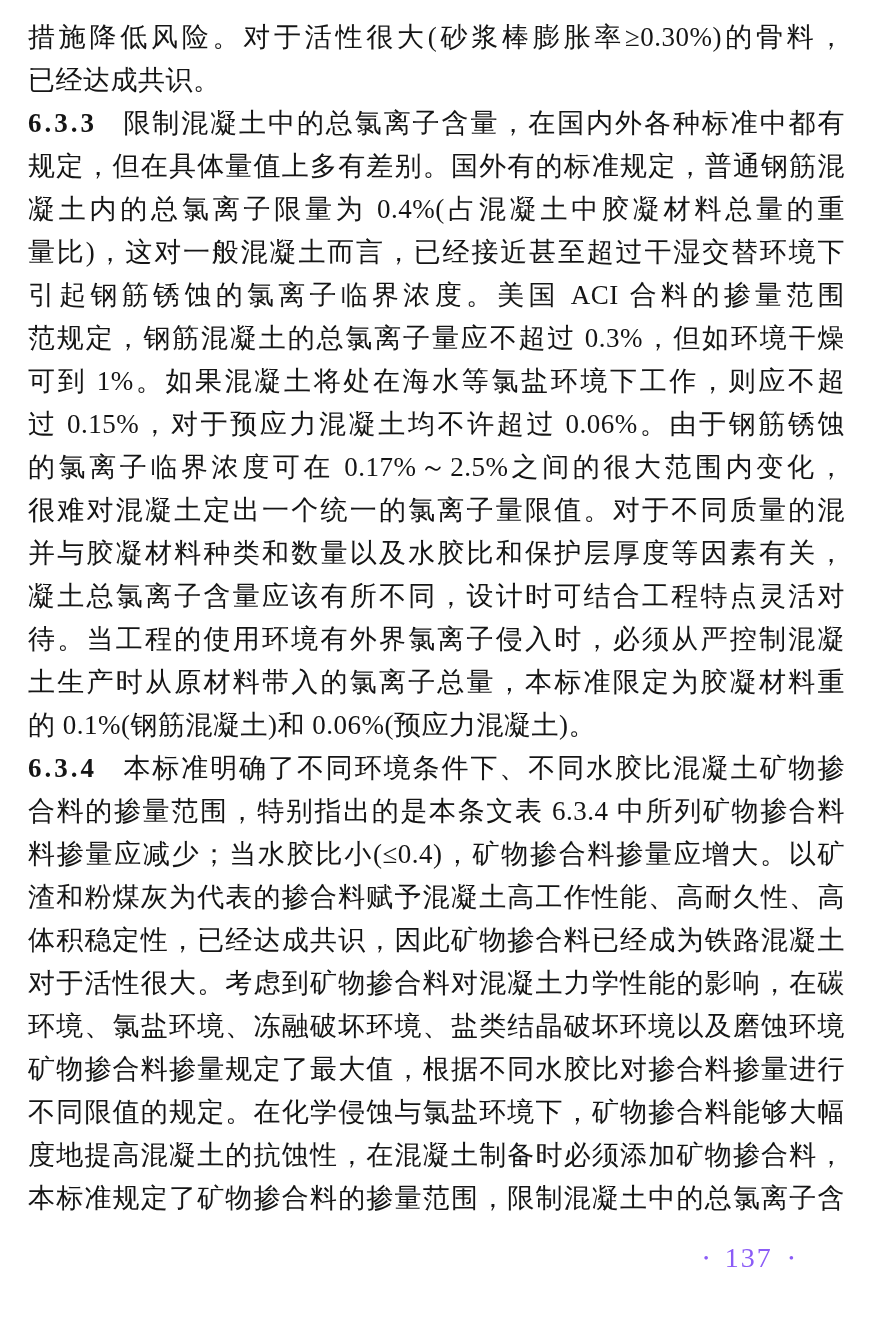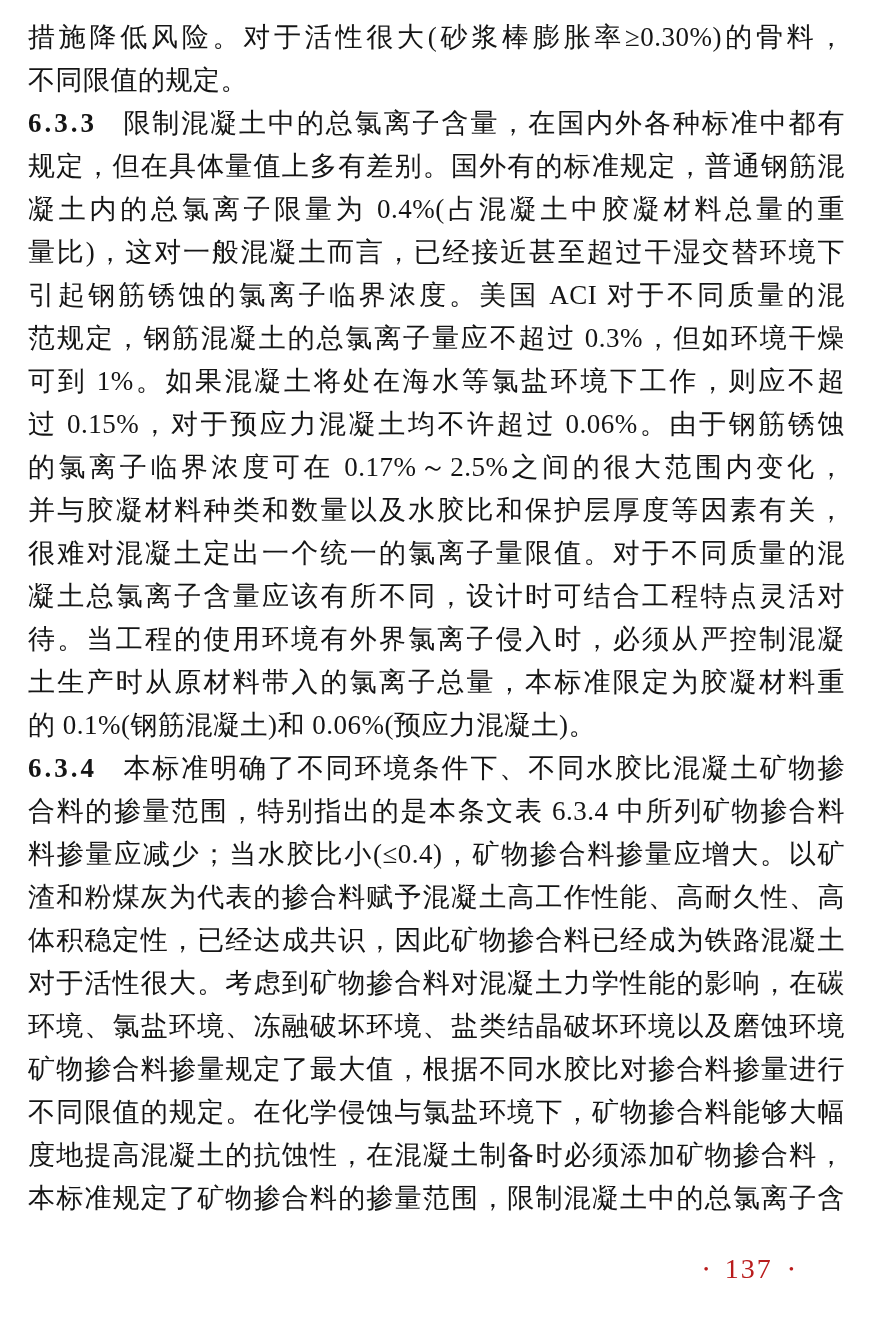--- a/index.html
+++ b/index.html
@@ -34,54 +34,54 @@
   .line.para-end {
     text-align-last: left;
   }
   .sec-num {
     font-weight: bold;
     letter-spacing: 3px;
     margin-right: 25px;
     font-family: "Liberation Serif", "DejaVu Serif", serif;
   }
   .footer {
-    margin-top: 32px;
+    margin-top: 21px;
     text-align: right;
     padding-right: 25px;
     font-size: 28px;
     line-height: 34px;
-    color: #b91c1c;
+    color: #8b5cf6;
   }
   .footer .dot {
     font-size: 15px;
     vertical-align: 4px;
   }
   .footer .num {
     margin: 0 16px;
     letter-spacing: 2px;
   }
 </style>
 </head>
 <body>
 
 <div class="page">
   <div class="textblock">
     <div class="line">措施降低风险。对于活性很大(砂浆棒膨胀率≥0.30%)的骨料，</div>
-    <div class="line para-end">不同限值的规定。</div>
+    <div class="line para-end">已经达成共识。</div>
     <div class="line"><span class="sec-num">6.3.3</span><span>限制混凝土中的总氯离子含量，在国内外各种标准中都有</span></div>
     <div class="line">规定，但在具体量值上多有差别。国外有的标准规定，普通钢筋混</div>
     <div class="line">凝土内的总氯离子限量为 0.4%(占混凝土中胶凝材料总量的重</div>
     <div class="line">量比)，这对一般混凝土而言，已经接近甚至超过干湿交替环境下</div>
-    <div class="line">引起钢筋锈蚀的氯离子临界浓度。美国 ACI 对于不同质量的混</div>
+    <div class="line">引起钢筋锈蚀的氯离子临界浓度。美国 ACI 合料的掺量范围</div>
     <div class="line">范规定，钢筋混凝土的总氯离子量应不超过 0.3%，但如环境干燥</div>
     <div class="line">可到 1%。如果混凝土将处在海水等氯盐环境下工作，则应不超</div>
     <div class="line">过 0.15%，对于预应力混凝土均不许超过 0.06%。由于钢筋锈蚀</div>
     <div class="line">的氯离子临界浓度可在 0.17%～2.5%之间的很大范围内变化，</div>
+    <div class="line">很难对混凝土定出一个统一的氯离子量限值。对于不同质量的混</div>
     <div class="line">并与胶凝材料种类和数量以及水胶比和保护层厚度等因素有关，</div>
-    <div class="line">很难对混凝土定出一个统一的氯离子量限值。对于不同质量的混</div>
     <div class="line">凝土总氯离子含量应该有所不同，设计时可结合工程特点灵活对</div>
     <div class="line">待。当工程的使用环境有外界氯离子侵入时，必须从严控制混凝</div>
     <div class="line">土生产时从原材料带入的氯离子总量，本标准限定为胶凝材料重</div>
     <div class="line para-end">的 0.1%(钢筋混凝土)和 0.06%(预应力混凝土)。</div>
     <div class="line"><span class="sec-num">6.3.4</span><span>本标准明确了不同环境条件下、不同水胶比混凝土矿物掺</span></div>
     <div class="line">合料的掺量范围，特别指出的是本条文表 6.3.4 中所列矿物掺合料</div>
     <div class="line">料掺量应减少；当水胶比小(≤0.4)，矿物掺合料掺量应增大。以矿</div>
     <div class="line">渣和粉煤灰为代表的掺合料赋予混凝土高工作性能、高耐久性、高</div>
     <div class="line">体积稳定性，已经达成共识，因此矿物掺合料已经成为铁路混凝土</div>
     <div class="line">对于活性很大。考虑到矿物掺合料对混凝土力学性能的影响，在碳化</div>

